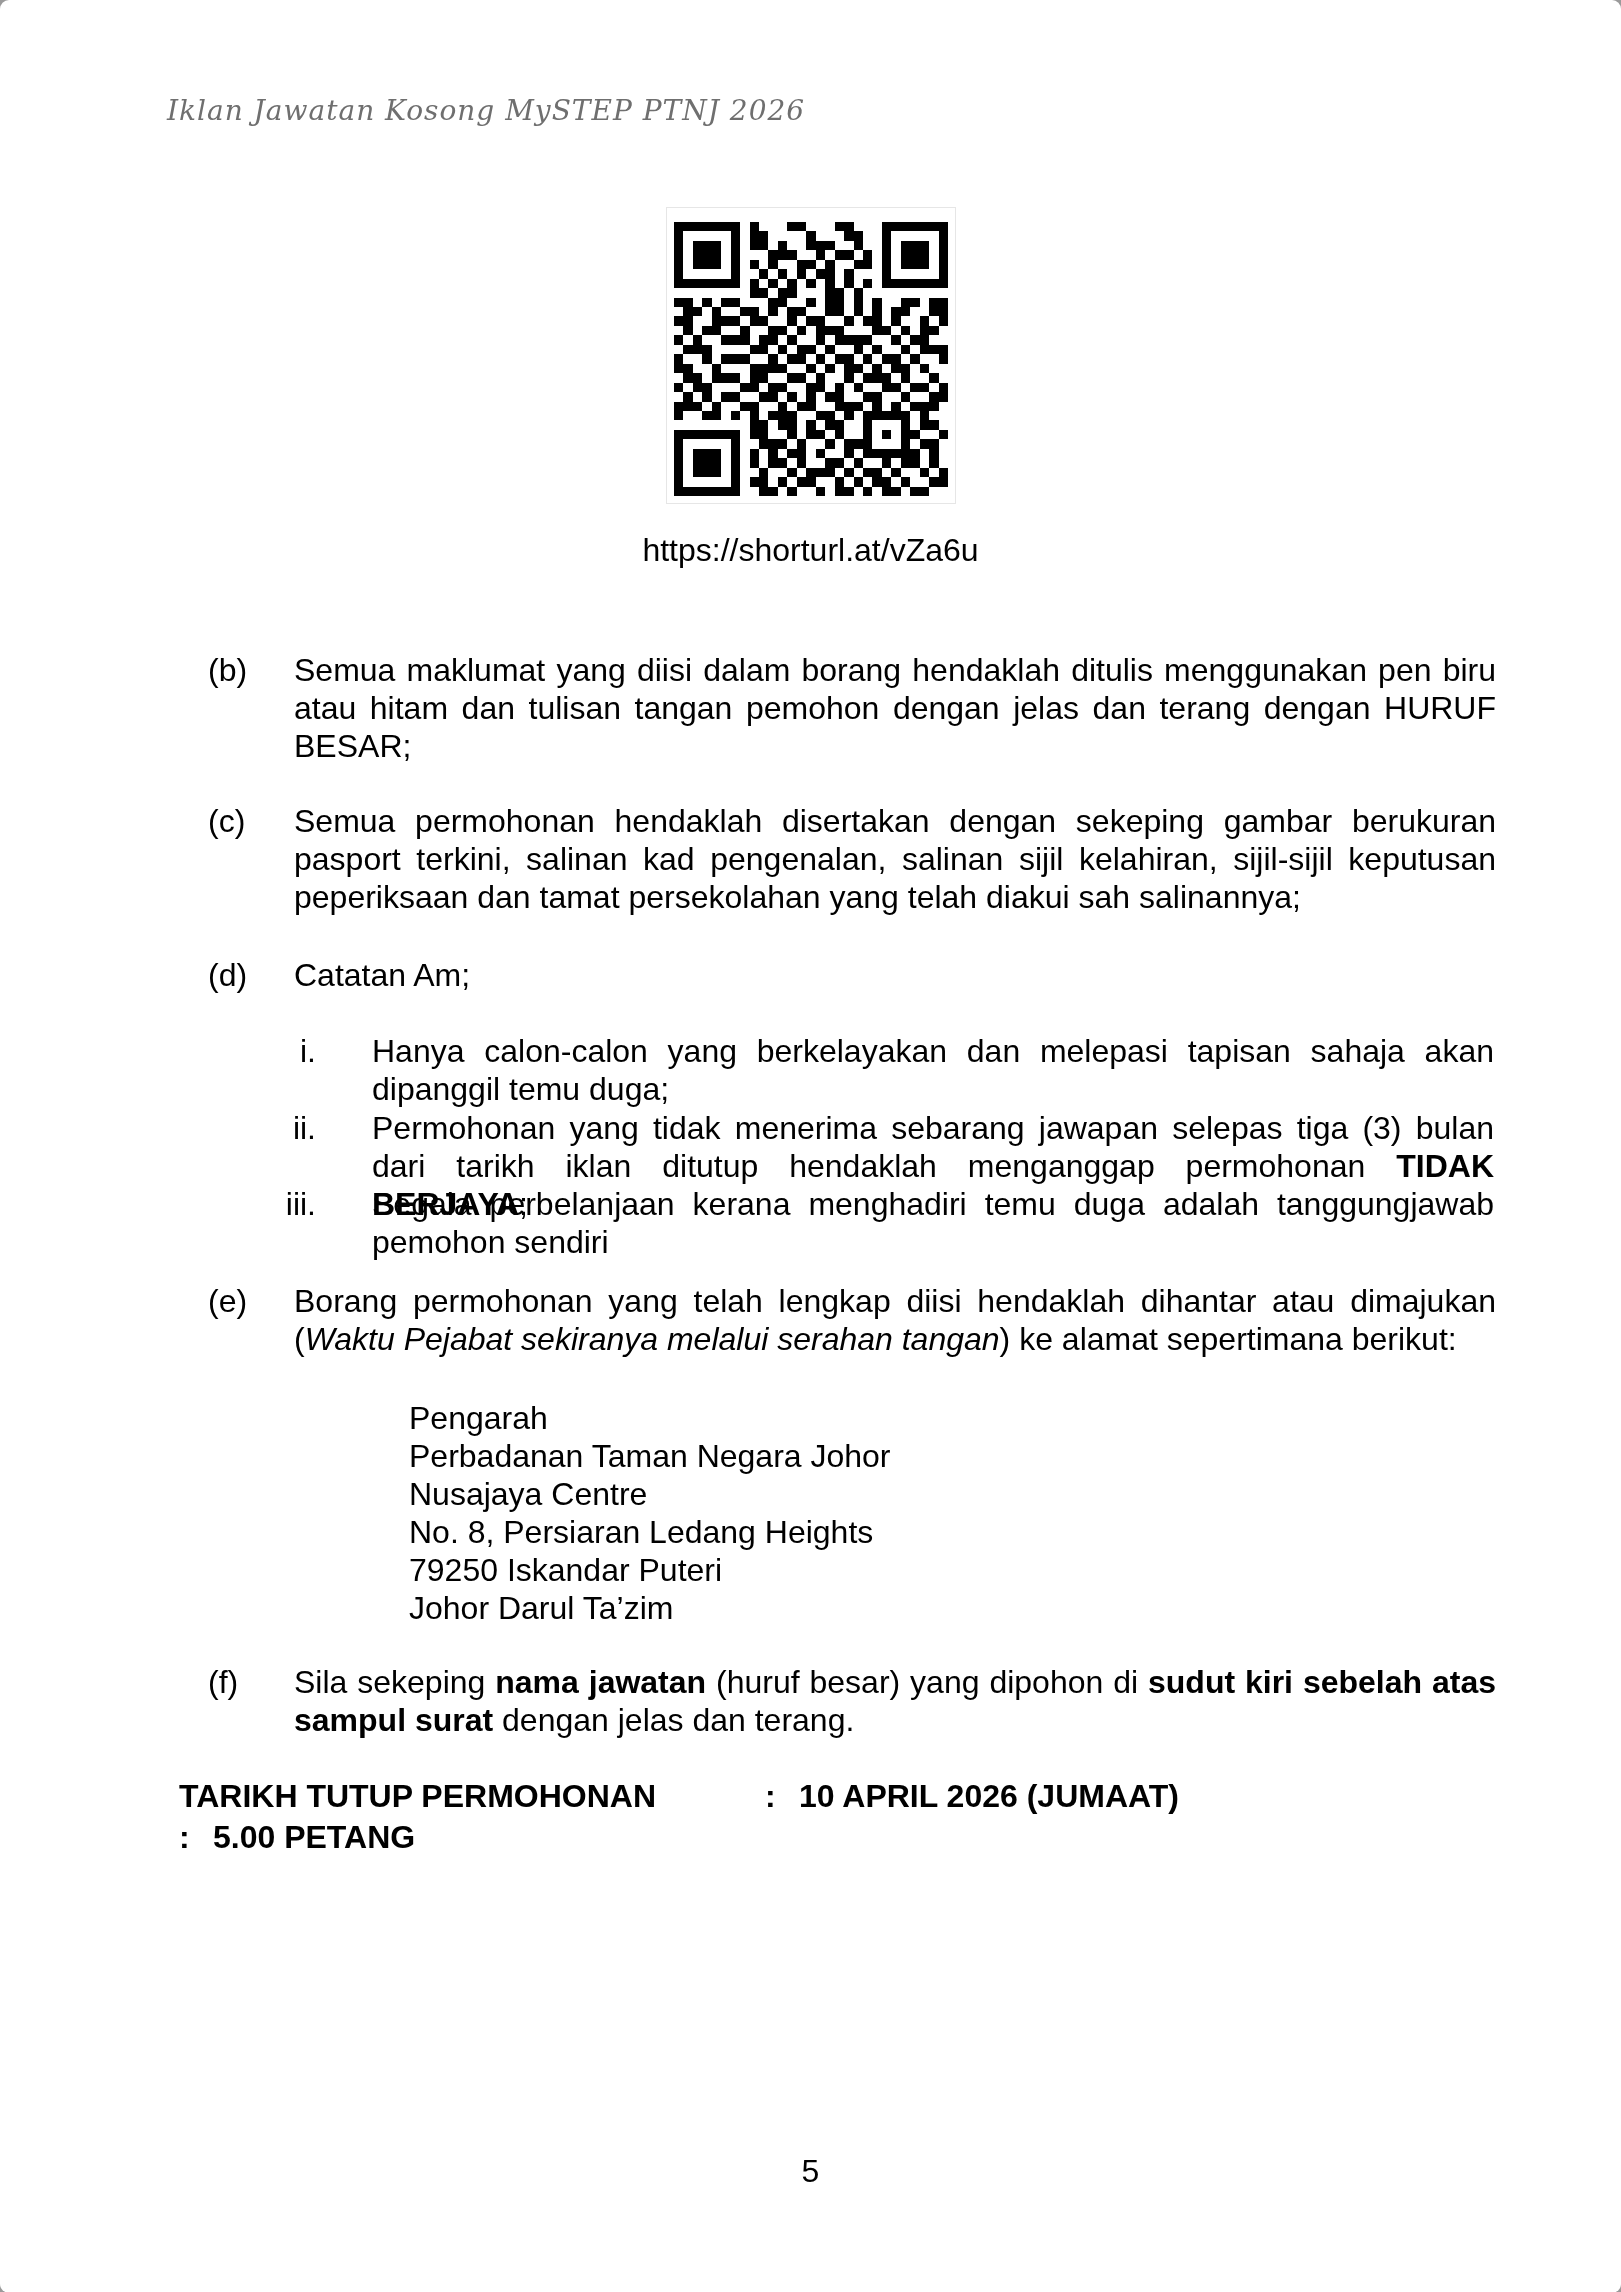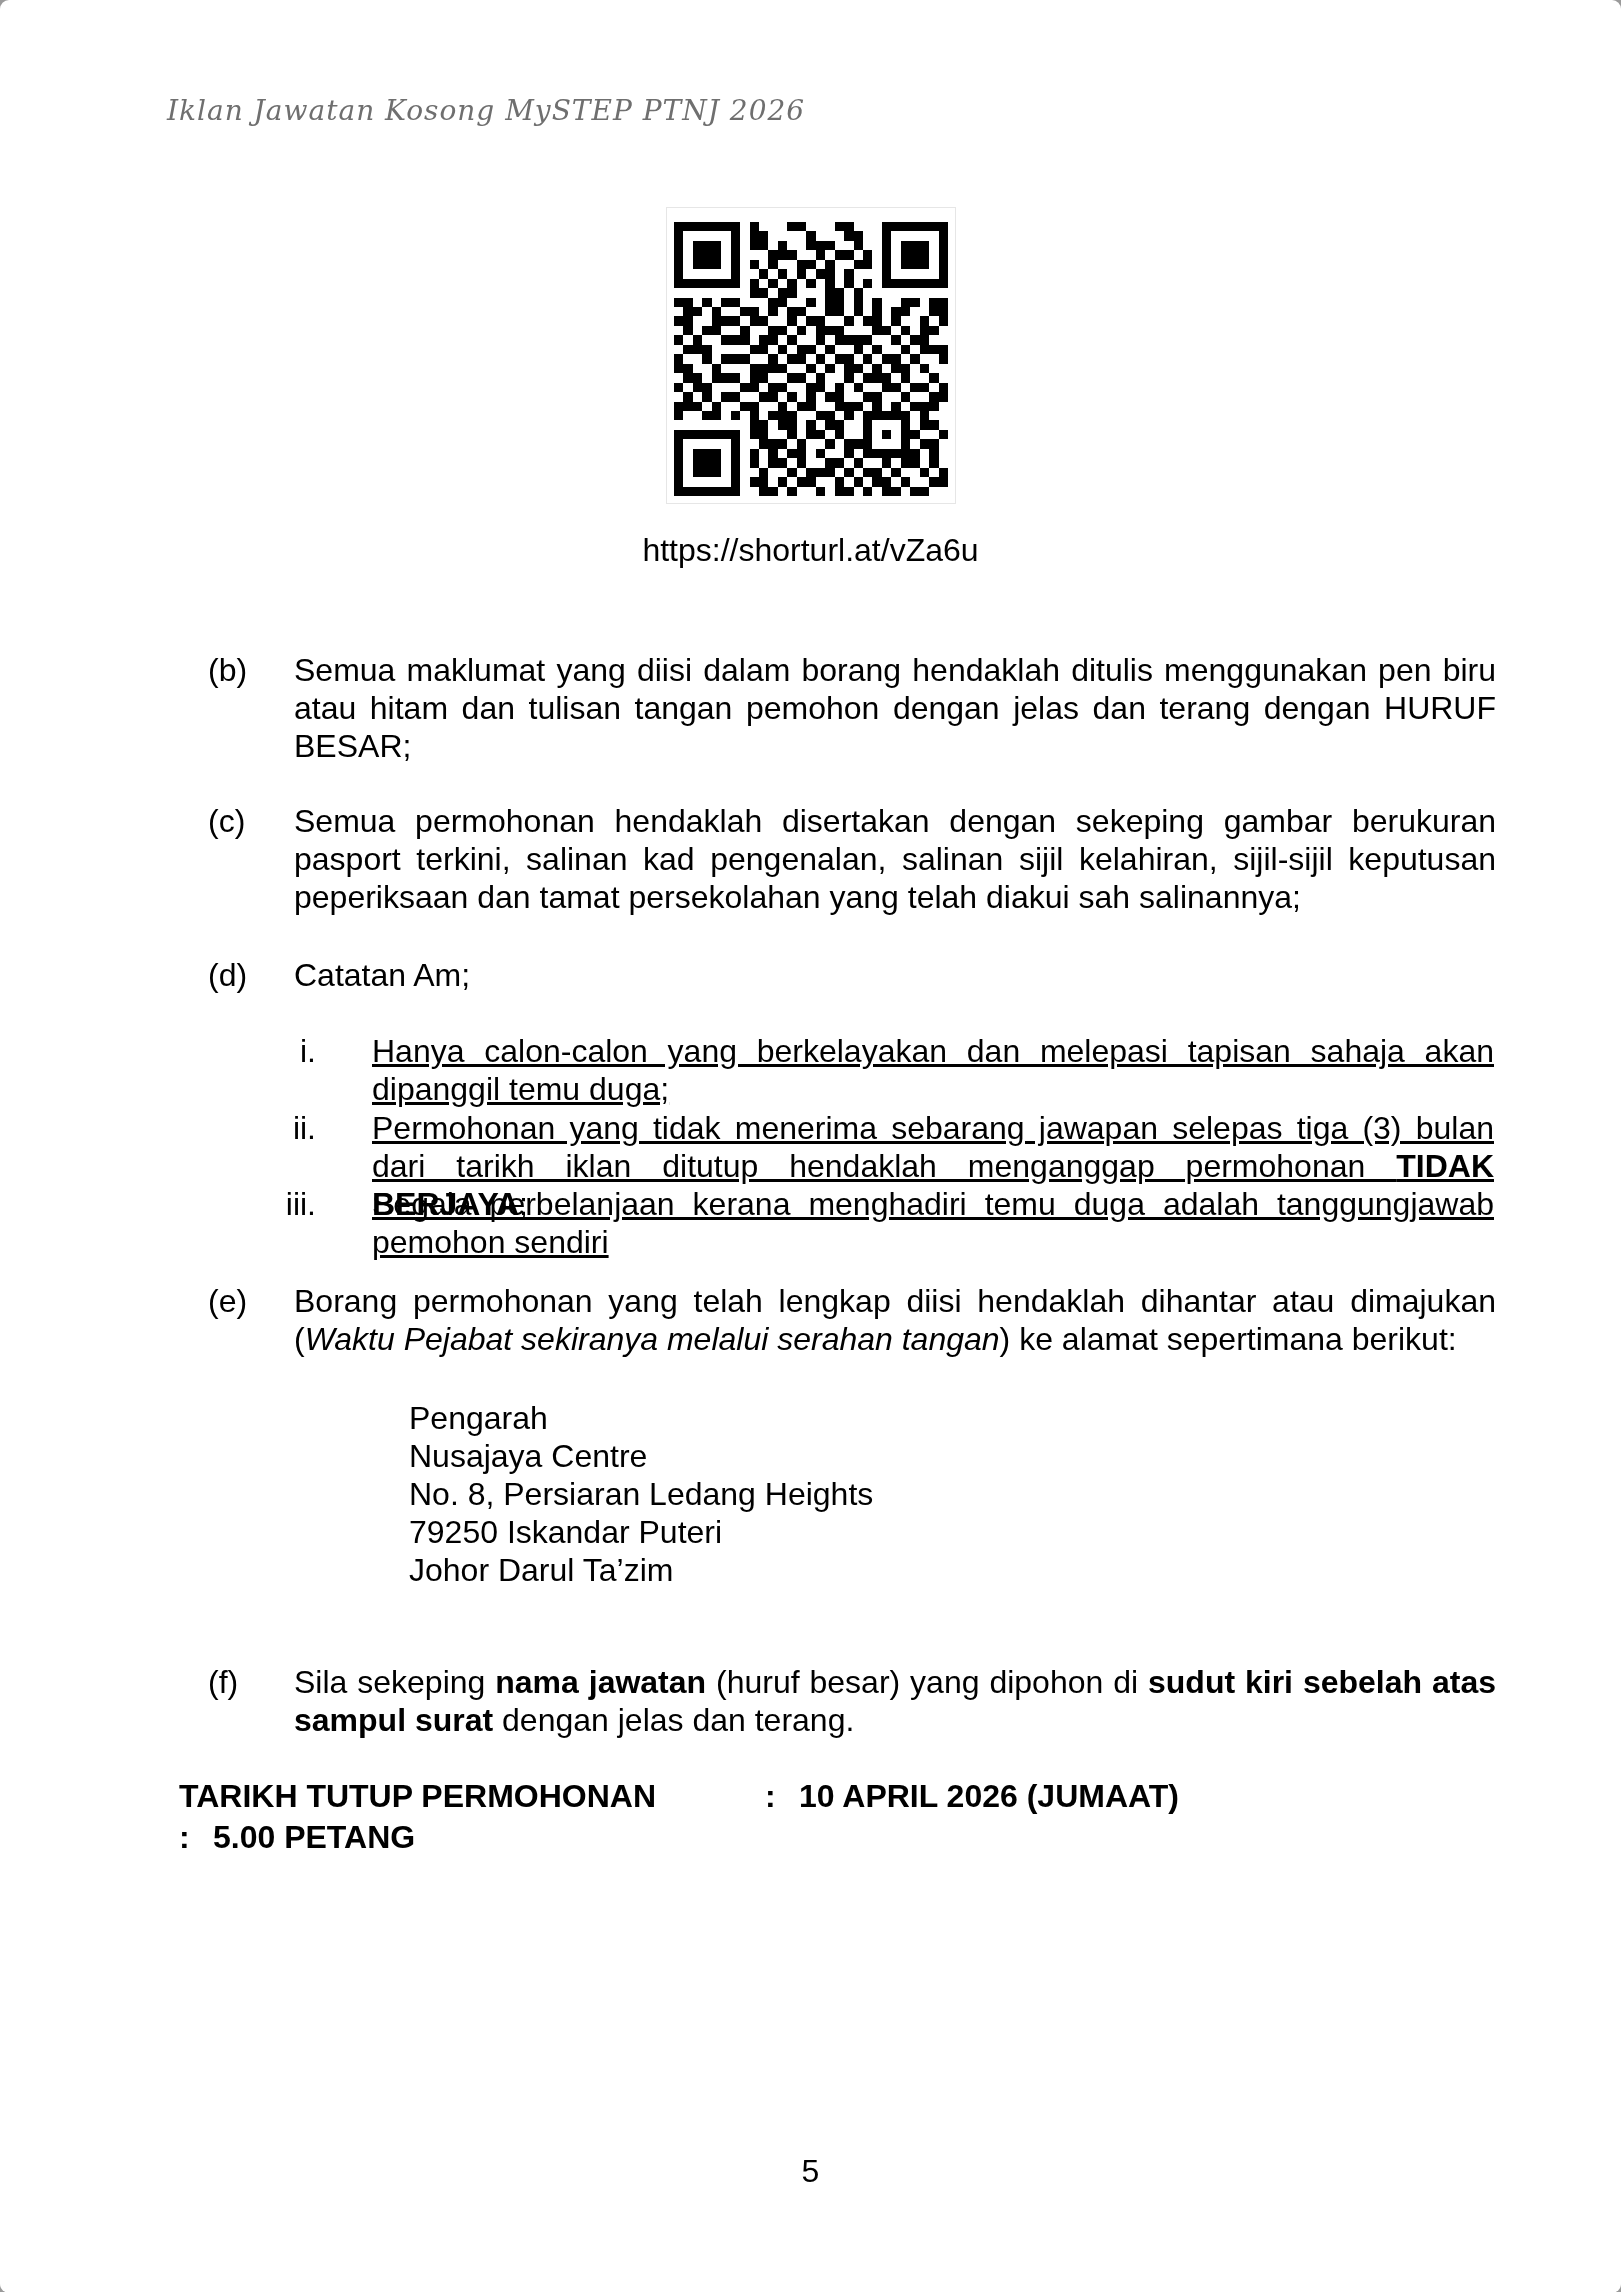--- a/index.html
+++ b/index.html
@@ -25,21 +25,21 @@
     width:290px;height:297px;
     background:#fff;border:1px solid #e6e6e6;
     box-sizing:border-box;
   }
   .qrbox svg{position:absolute;left:6.9px;top:13.7px;display:block;}
   .url{position:absolute;left:0;top:531px;width:100%;text-align:center;}
   .li{position:absolute;left:0;width:1621px;}
   .li .lbl{position:absolute;left:208px;top:0;width:49px;white-space:nowrap;}
   .li .bod{position:absolute;left:260px;top:0;width:1202px;text-align:justify;text-align-last:left;margin-left:34px;}
   .li.sub .lbl{left:247px;width:69px;text-align:right;}
-  .li.sub .bod{left:338px;width:1122px;text-decoration:underline;}
+  .li.sub .bod{left:338px;width:1122px;}
   .b{font-weight:bold;}
   .i{font-style:italic;}
   .addr{
     position:absolute;left:409px;top:1399px;
     font-weight:normal;line-height:38px;white-space:nowrap;
   }
   .close{position:absolute;left:179px;top:1776px;font-weight:bold;}
   .close .row{display:flex;line-height:41px;white-space:nowrap;}
   .close .c1{width:586px;}
   .close .c2{width:34px;}
@@ -536,20 +536,21 @@
     <div class="bod"><span>Segala perbelanjaan kerana menghadiri temu duga adalah tanggungjawab pemohon sendiri</span></div>
   </div>
 
   <div class="li" style="top:1282px">
     <div class="lbl">(e)</div>
     <div class="bod"><span>Borang permohonan yang telah lengkap diisi hendaklah dihantar atau dimajukan (</span><span class="i">Waktu Pejabat sekiranya melalui serahan tangan</span><span>) ke alamat sepertimana berikut:</span></div>
   </div>
 
   <div class="addr">
       <div>Pengarah</div>
+      <div>Perbadanan Taman Negara Johor</div>
       <div>Nusajaya Centre</div>
       <div>No. 8, Persiaran Ledang Heights</div>
       <div>79250 Iskandar Puteri</div>
       <div>Johor Darul Ta’zim</div>
     </div>
 
   <div class="li" style="top:1663px">
     <div class="lbl">(f)</div>
     <div class="bod"><span>Sila sekeping </span><span class="b">nama jawatan</span><span> (huruf besar) yang dipohon di </span><span class="b">sudut kiri sebelah atas sampul surat</span><span> dengan jelas dan terang.</span></div>
   </div>

